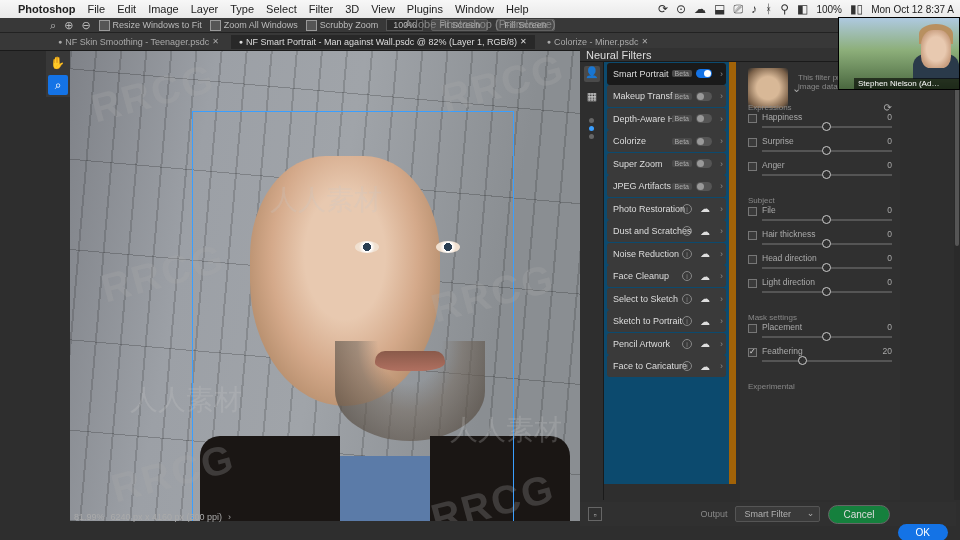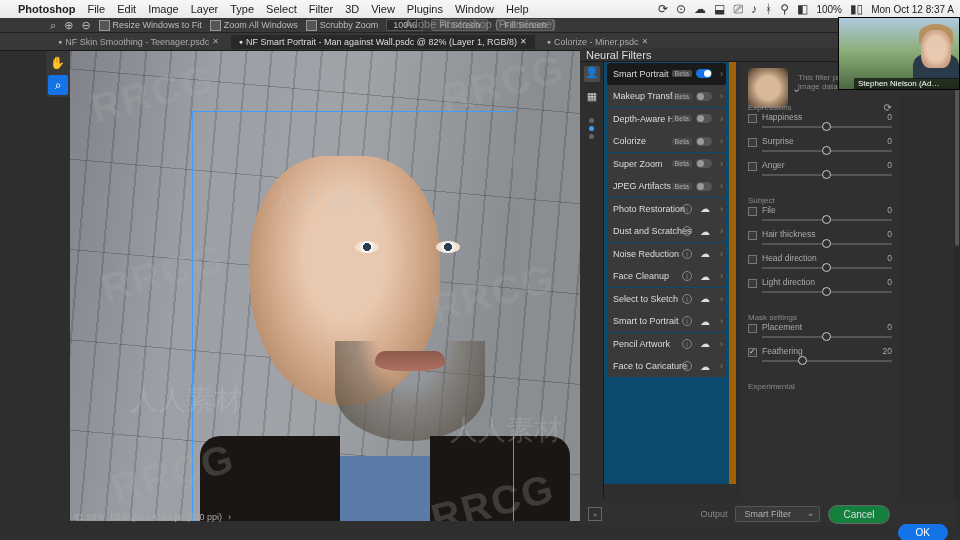--- a/index.html
+++ b/index.html
@@ -279,21 +279,21 @@
       <span style="position: absolute; right: 16px; font-size: 10px;">☁</span>
       <span class="chev">›</span>
     </div>
     <div class="filter-row">
       <span>Select to Sketch</span>
       <span class="info-ic">i</span>
       <span style="position: absolute; right: 16px; font-size: 10px;">☁</span>
       <span class="chev">›</span>
     </div>
     <div class="filter-row">
-      <span>Smart to Portrait</span>
+      <span>Sketch to Portrait</span>
       <span class="info-ic">i</span>
       <span style="position: absolute; right: 16px; font-size: 10px;">☁</span>
       <span class="chev">›</span>
     </div>
     <div class="filter-row">
       <span>Pencil Artwork</span>
       <span class="info-ic">i</span>
       <span style="position: absolute; right: 16px; font-size: 10px;">☁</span>
       <span class="chev">›</span>
     </div>

